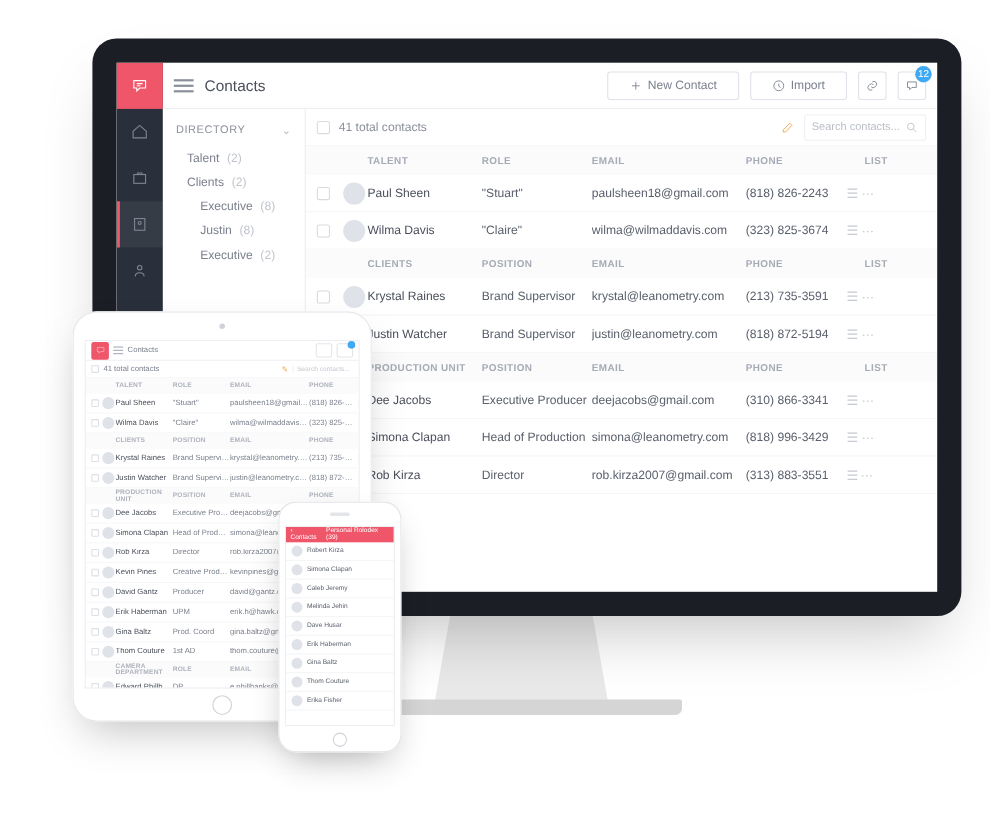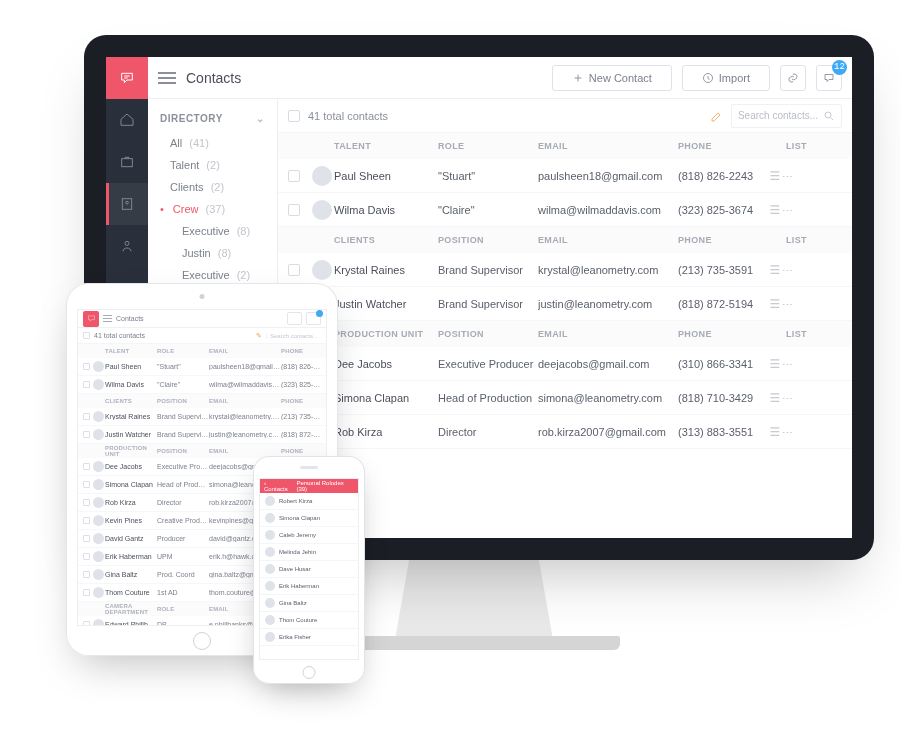--- a/index.html
+++ b/index.html
@@ -69,32 +69,32 @@
   .topbar .spacer { flex:1; }
   .btn {
     height: 26px; border:1px solid #dfe2e8; border-radius:3px;
     background:#fff; display:flex; align-items:center; gap:5px;
     padding:0 19px; font-size:11px; color:#7b818d; cursor:pointer;
   }
   .btn.icon-only { width:26px; padding:0; justify-content:center; position:relative;}
   .badge {
     position:absolute; top:-6px; right:-6px; min-width:15px; height:15px;
     background:#3fa9f5; color:#fff; font-size:9px; border-radius:8px;
-    display:flex; align-items:center; justify-content:center;font-family:Liberation Mono, monospace;
+    display:flex; align-items:center; justify-content:center;
   }
   .body { flex:1; display:flex; min-height:0; }
   
   .dir {
     width: 130px; border-right:1px solid #eceef1;
     padding: 10px 0; font-size:11px;
     overflow:hidden;
   }
   .dir-head {
     display:flex; align-items:flex-start; padding:4px 12px 8px;
-    font-size:10px; letter-spacing:.05em; color:#8b909b; font-weight:700;
+    font-size:10px; letter-spacing:.05em; color:#8b909b; font-weight:400;
   }
   .dir-head .chev { margin-left:auto; color:#b5b9c2;}
   .dir-item { padding:5px 12px 5px 22px; color:#7b818d; cursor:pointer; display:flex; align-items:center; gap:5px;}
   .dir-item .count{ color:#c1c5cd; margin-left:2px;}
   .dir-item.active { color:#f0566a; }
   .dir-item.active::before { content:"•"; color:#f0566a; margin-right:4px; margin-left:-10px;}
   .dir-sub { padding-left: 34px; }
   
   .content { flex:1; display:flex; flex-direction:column; min-width:0; overflow:hidden;}
   .content-top {
@@ -259,34 +259,26 @@
 
       <div class="body">
 
         <div class="dir">
           <div class="dir-head">
             <span>DIRECTORY</span>
             <span class="chev">⌄</span>
           </div>
           <div id="dir-items">
               <div class="dir-item">
-                <span>All</span>
-                <span class="count">(41)</span>
-              </div>
-              <div class="dir-item">
                 <span>Talent</span>
                 <span class="count">(2)</span>
               </div>
               <div class="dir-item">
                 <span>Clients</span>
                 <span class="count">(2)</span>
-              </div>
-              <div class="dir-item active">
-                <span>Crew</span>
-                <span class="count">(37)</span>
               </div>
               <div class="dir-item dir-sub">
                 <span>Executive</span>
                 <span class="count">(8)</span>
               </div>
               <div class="dir-item dir-sub">
                 <span>Justin</span>
                 <span class="count">(8)</span>
               </div>
               <div class="dir-item dir-sub">
@@ -394,21 +386,21 @@
       <span class="cell">(310) 866-3341</span>
       <span class="row-ic">☰</span>
       <span class="more">⋮</span>
               </div>
               <div class="row">
                 <span class="chk"></span>
       <span class="avatar"></span>
       <span class="name cell">Simona Clapan</span>
       <span class="cell">Head of Production</span>
       <span class="cell">simona@leanometry.com</span>
-      <span class="cell">(818) 710-3429</span>
+      <span class="cell">(818) 996-3429</span>
       <span class="row-ic">☰</span>
       <span class="more">⋮</span>
               </div>
               <div class="row">
                 <span class="chk"></span>
       <span class="avatar"></span>
       <span class="name cell">Rob Kirza</span>
       <span class="cell">Director</span>
       <span class="cell">rob.kirza2007@gmail.com</span>
       <span class="cell">(313) 883-3551</span>

